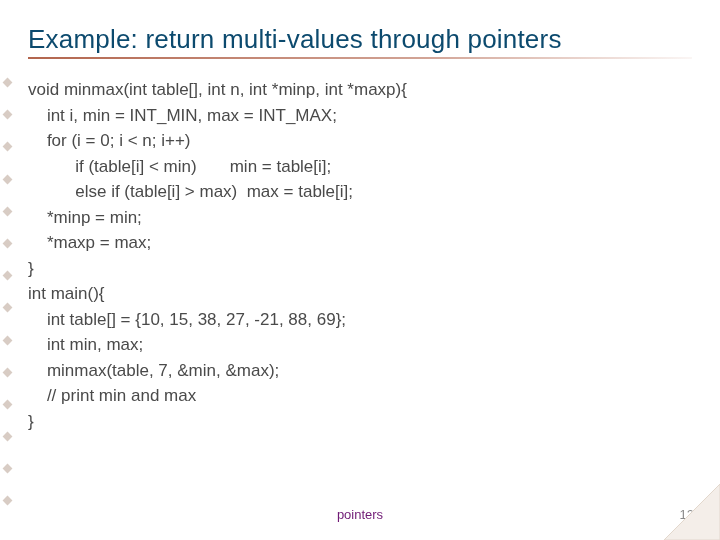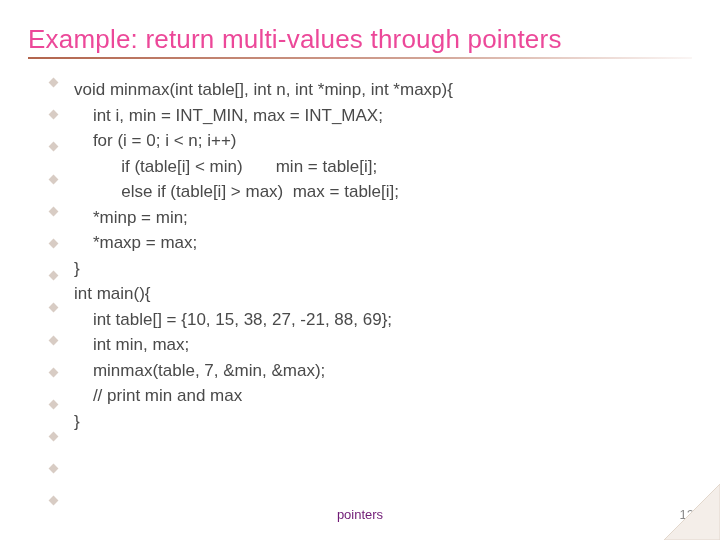--- a/index.html
+++ b/index.html
@@ -11,37 +11,36 @@
     position: relative;
     overflow: hidden;
   }
   .slide {
     width: 720px;
     height: 540px;
     position: relative;
     padding: 24px 28px 0 28px;
   }
   .title {
-    color: #ec4899;
+    color: #0c4a6e;
     font-size: 26px;
     font-weight: 400;
     letter-spacing: 0.2px;
     font-family: Tahoma, Verdana, sans-serif;
     margin-bottom: 2px;
   }
   .title-underline {
     height: 2px;
     background: linear-gradient(to right,
       rgba(165,74,46,0.85) 0%,
       rgba(165,74,46,0.5) 60%,
       rgba(165,74,46,0.05) 100%);
     margin-bottom: 18px;
   }
   .code-wrap {
-    margin-left: 46px;
     position: relative;
   }
   .dots-col {
     position: absolute;
     left: -24px;
     top: 2px;
     display: flex;
     flex-direction: column;
     gap: 25.2px;
   }

